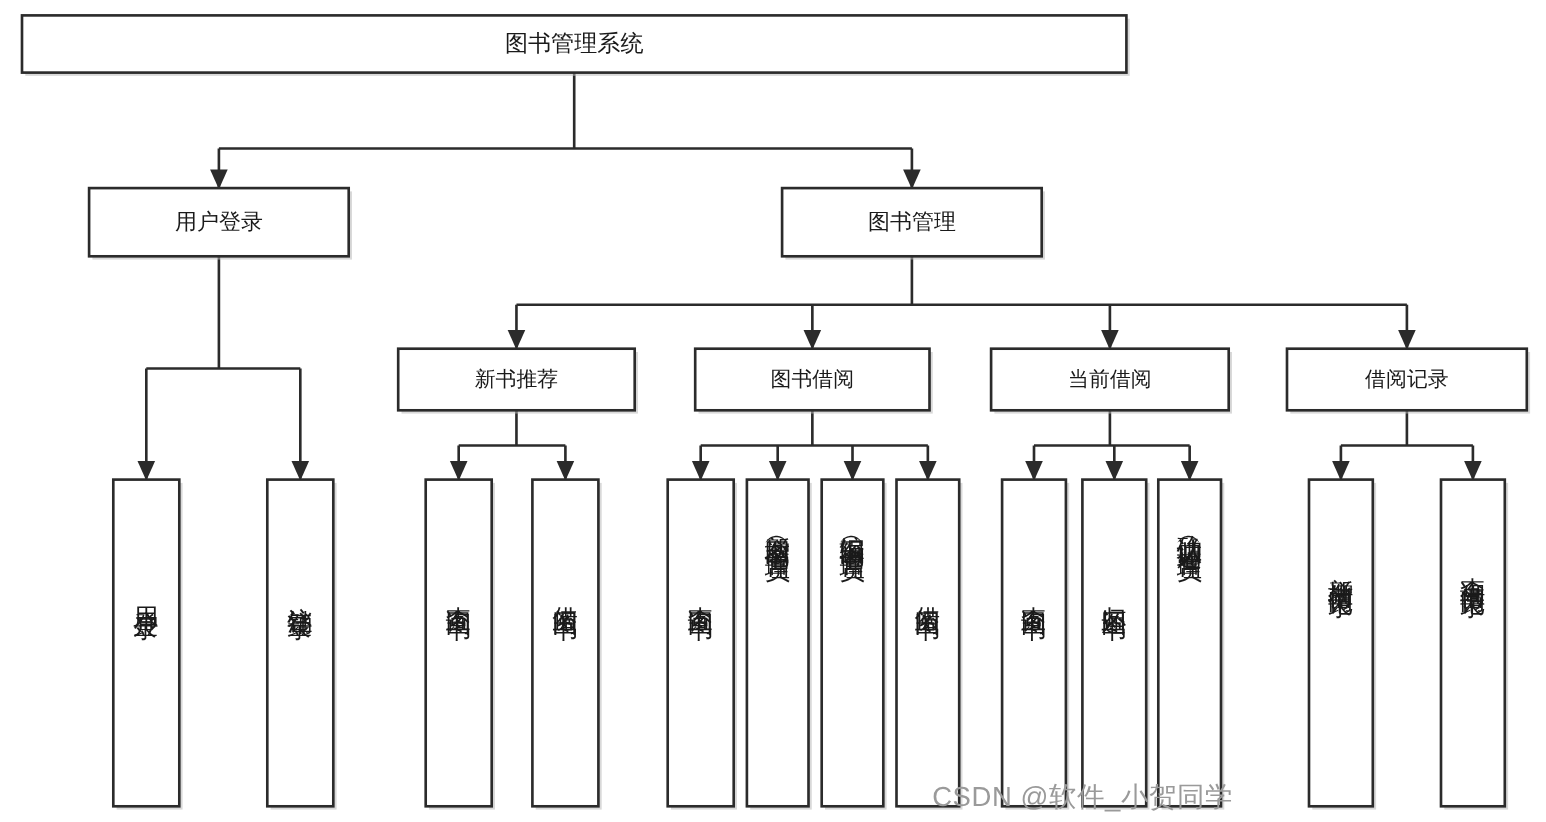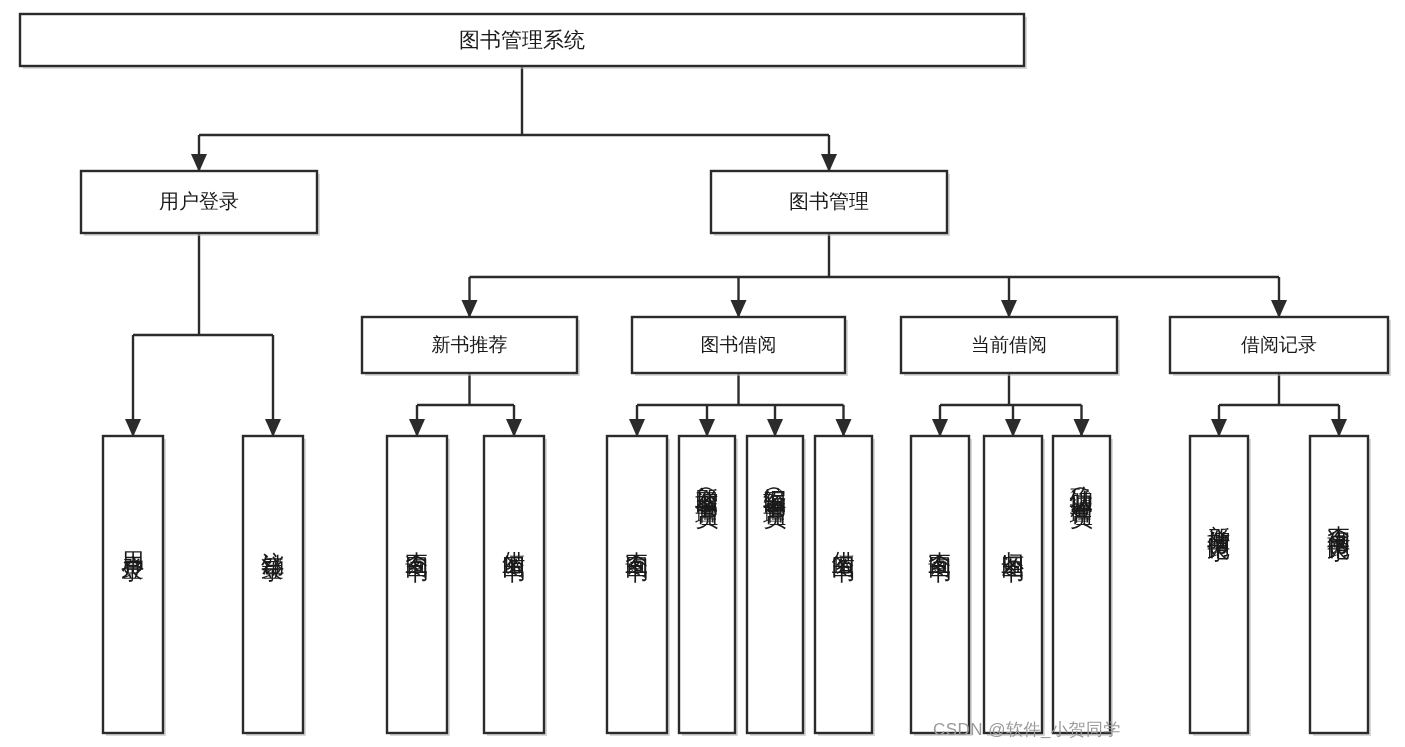--- a/index.html
+++ b/index.html
@@ -68,21 +68,21 @@
     line-height: 1.06;
     letter-spacing: 3px;
     color: #1a1a1a;
     white-space: nowrap;
   }
   .watermark {
     position: absolute;
     right: 10px;
     bottom: 6px;
     font-family: "Liberation Sans", "DejaVu Sans", sans-serif;
-    font-size: 17px;
+    font-size: 25px;
     color: #9a9a9a;
     letter-spacing: 0.5px;
     white-space: nowrap;
   }
 </style>
 </head>
 <body>
 
 <div id="diagram-root">
   <svg class="diagram" viewBox="0 0 1405 747">

